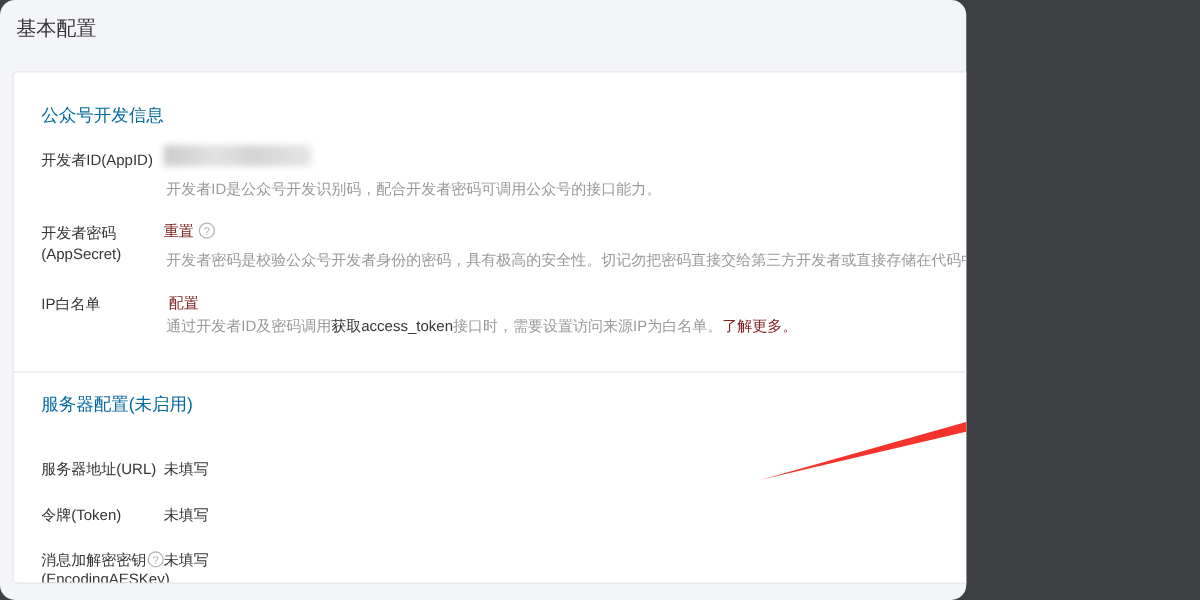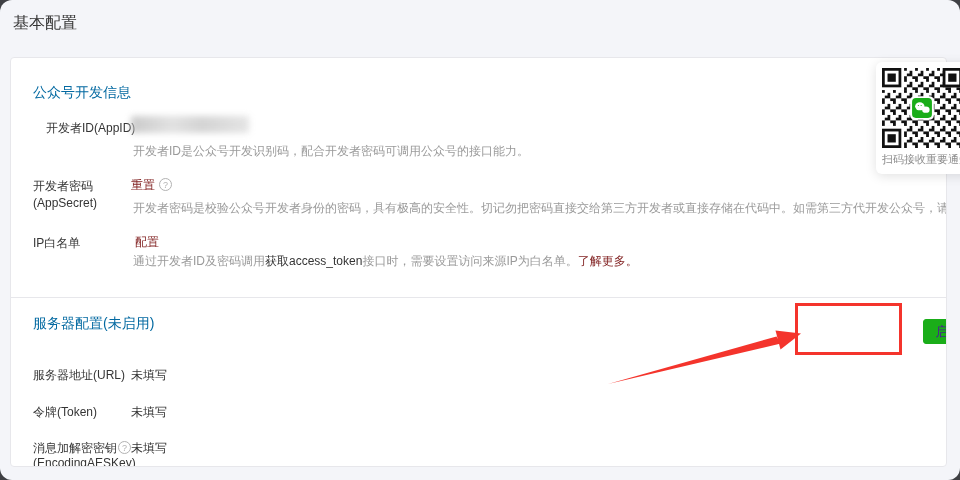--- a/index.html
+++ b/index.html
@@ -1,17 +1,17 @@
 <!DOCTYPE html>
 <html><head>
 <meta charset="utf-8">
 <style>
   * { margin:0; padding:0; box-sizing:border-box; }
   html,body { width:960px; height:480px; background:#3f4044; font-family:"Liberation Sans","DejaVu Sans",sans-serif; }
-  .screen { position:relative; width:960px; height:480px; background:#f4f5f9; border-radius:12px; overflow:hidden; }
+  .screen { position:relative; width:773px; height:480px; background:#f4f5f9; border-radius:12px; overflow:hidden; }
   .page-title { position:absolute; left:13px; top:13px; font-size:16px; color:#353535; }
   .card { position:absolute; left:10px; top:57px; width:937px; height:410px; background:#fff; border:1px solid #e7e7eb; border-radius:4px; overflow:hidden; }
   .section-title { position:absolute; font-size:14px; color:#0369a1; }
   .label { position:absolute; font-size:12px; color:#353535; white-space:nowrap; }
   .value { position:absolute; font-size:12px; color:#353535; white-space:nowrap; }
   .desc  { position:absolute; font-size:12px; color:#9a9a9a; white-space:nowrap; }
   .link  { color:#7f1d1d; cursor:pointer; text-decoration:none; font-size:12px; }
   .tokentext { color:#353535;margin-top:36px; }
   .redacted { position:absolute; width:118px; height:17px; background:linear-gradient(90deg,#b9b9b9,#d8d8d8 35%,#c6c6c6 60%,#dcdcdc); filter:blur(3px); border-radius:2px; opacity:.75; }
   .qmark { display:inline-block; width:13px; height:13px; line-height:12px; border:1px solid #b2b2b2; border-radius:50%; color:#b2b2b2; font-size:9px; text-align:center; vertical-align:1px; margin-left:4px; }
@@ -29,21 +29,21 @@
 <body>
 
 <div class="screen">
 
   <div class="page-title">基本配置</div>
 
   <div class="card">
 
     <div class="section-title" style="left:22px; top:26px;">公众号开发信息</div>
 
-    <div class="label" style="left:22px; top:62px;margin-left:13px;">开发者ID(AppID)</div>
+    <div class="label" style="left:22px; top:62px;">开发者ID(AppID)</div>
     <div class="redacted" style="left:120px; top:58px;"></div>
     <div class="desc" style="left:122px; top:85px;">开发者ID是公众号开发识别码，配合开发者密码可调用公众号的接口能力。</div>
 
     <div class="label" style="left:22px; top:120px;">开发者密码</div>
     <div class="label" style="left:22px; top:138px;">(AppSecret)</div>
     <div class="value" style="left:120px; top:119px;">
       <a class="link">重置</a><span class="qmark">?</span>
     </div>
     <div class="desc" style="left:122px; top:142px;">开发者密码是校验公众号开发者身份的密码，具有极高的安全性。切记勿把密码直接交给第三方开发者或直接存储在代码中。如需第三方代开发公众号，请使用授权方式接入。</div>
 

